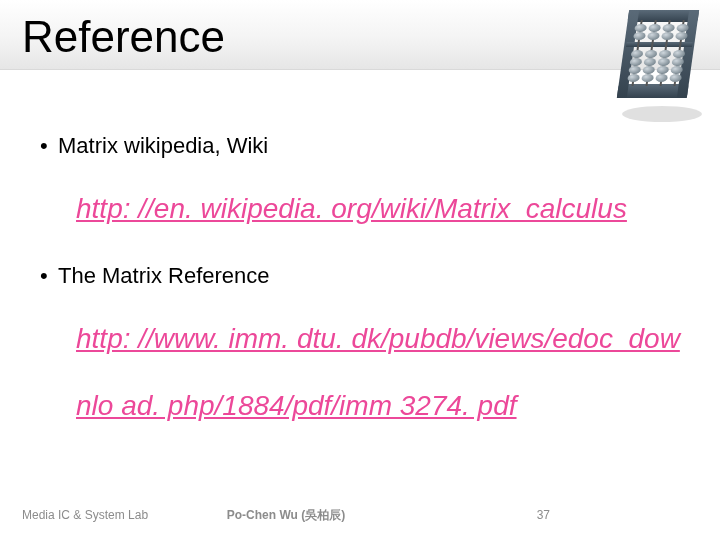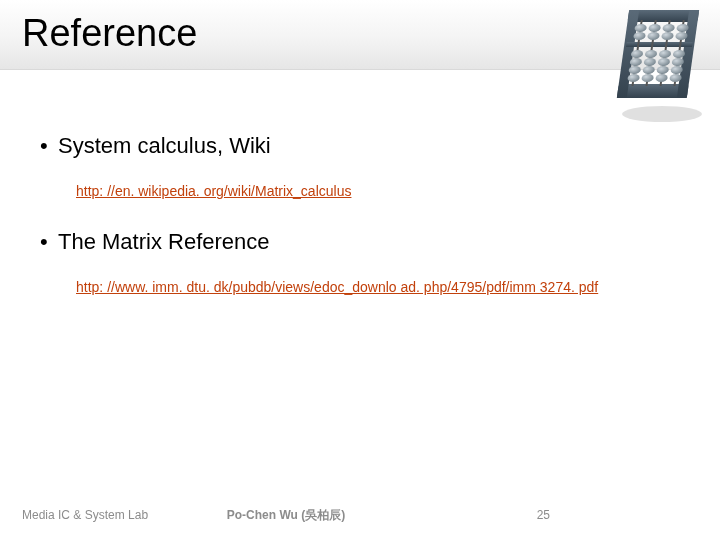--- a/index.html
+++ b/index.html
@@ -6,37 +6,37 @@
   html, body { width: 720px; height: 540px; font-family: Arial, Helvetica, sans-serif; background: #fff; color: #000; }
   .slide { position: relative; width: 720px; height: 540px; overflow: hidden; }
 
   .header-band {
     position: absolute; top: 0; left: 0; width: 720px; height: 70px;
     background: linear-gradient(to bottom, #ffffff 0%, #f4f4f4 55%, #e6e6e6 100%);
     border-bottom: 1px solid #d9d9d9;
   }
   .title {
     position: absolute; top: 12px; left: 22px;
-    font-size: 38px; font-weight: 400; color: #000;
+    font-size: 44px; font-weight: 400; color: #000;
   }
   .abacus {
     position: absolute; top: 4px; right: 14px; width: 96px; height: 120px;
   }
   .content {
     position: absolute; top: 120px; left: 40px; right: 40px;
     line-height: 2.4;
   }
   .bullet-line { display: flex; align-items: baseline; font-size: 22px; margin-bottom: 2px; }
   .bullet { width: 18px; flex: 0 0 18px; }
   .entry { }
   .italic { }
   .link-line {
-    margin-left: 36px; font-size: 14px;
-    color: #c2410c; text-decoration: underline;
-    word-break: break-all; margin-bottom: 8px;
+    margin-left: 36px; font-size: 28px;
+    color: #ec4899; text-decoration: underline;
+    word-break: break-all; margin-bottom: 8px; font-style: italic;
   }
   .footer {
     position: absolute; bottom: 18px; left: 0; width: 572px;
     display: flex; align-items: center; justify-content: space-between;
     font-size: 12px; color: #8c8c8c; padding: 0 22px;
   }
   .footer .center { position: absolute; left: 0; right: 0; text-align: center; font-weight: bold; }
   .footer .left, .footer .right { position: relative; z-index: 1; }
 </style>
 </head>
@@ -97,33 +97,33 @@
       </g>
       <ellipse cx="52" cy="110" rx="40" ry="8" fill="#000" opacity="0.12"></ellipse>
     </svg>
   </div>
 
   <div class="content">
 
     <div class="bullet-line">
       <span class="bullet">•</span>
       <span class="entry">
-        <span>System calculus, </span><span class="italic">Wiki</span>
+        <span>Matrix wikipedia, </span><span class="italic">Wiki</span>
       </span>
     </div>
     <div class="link-line">http: //en. wikipedia. org/wiki/Matrix_calculus</div>
 
     <div class="bullet-line">
       <span class="bullet">•</span>
       <span class="entry">
         <span>The Matrix Reference</span><span class="italic"></span>
       </span>
     </div>
-    <div class="link-line">http: //www. imm. dtu. dk/pubdb/views/edoc_downlo ad. php/4795/pdf/imm 3274. pdf</div>
+    <div class="link-line">http: //www. imm. dtu. dk/pubdb/views/edoc_downlo ad. php/1884/pdf/imm 3274. pdf</div>
 
   </div>
 
   <div class="footer">
     <span class="left">Media IC &amp; System Lab</span>
     <span class="center">Po-Chen Wu (吳柏辰)</span>
-    <span class="right">25</span>
+    <span class="right">37</span>
   </div>
 </div>
 
 </body></html>

